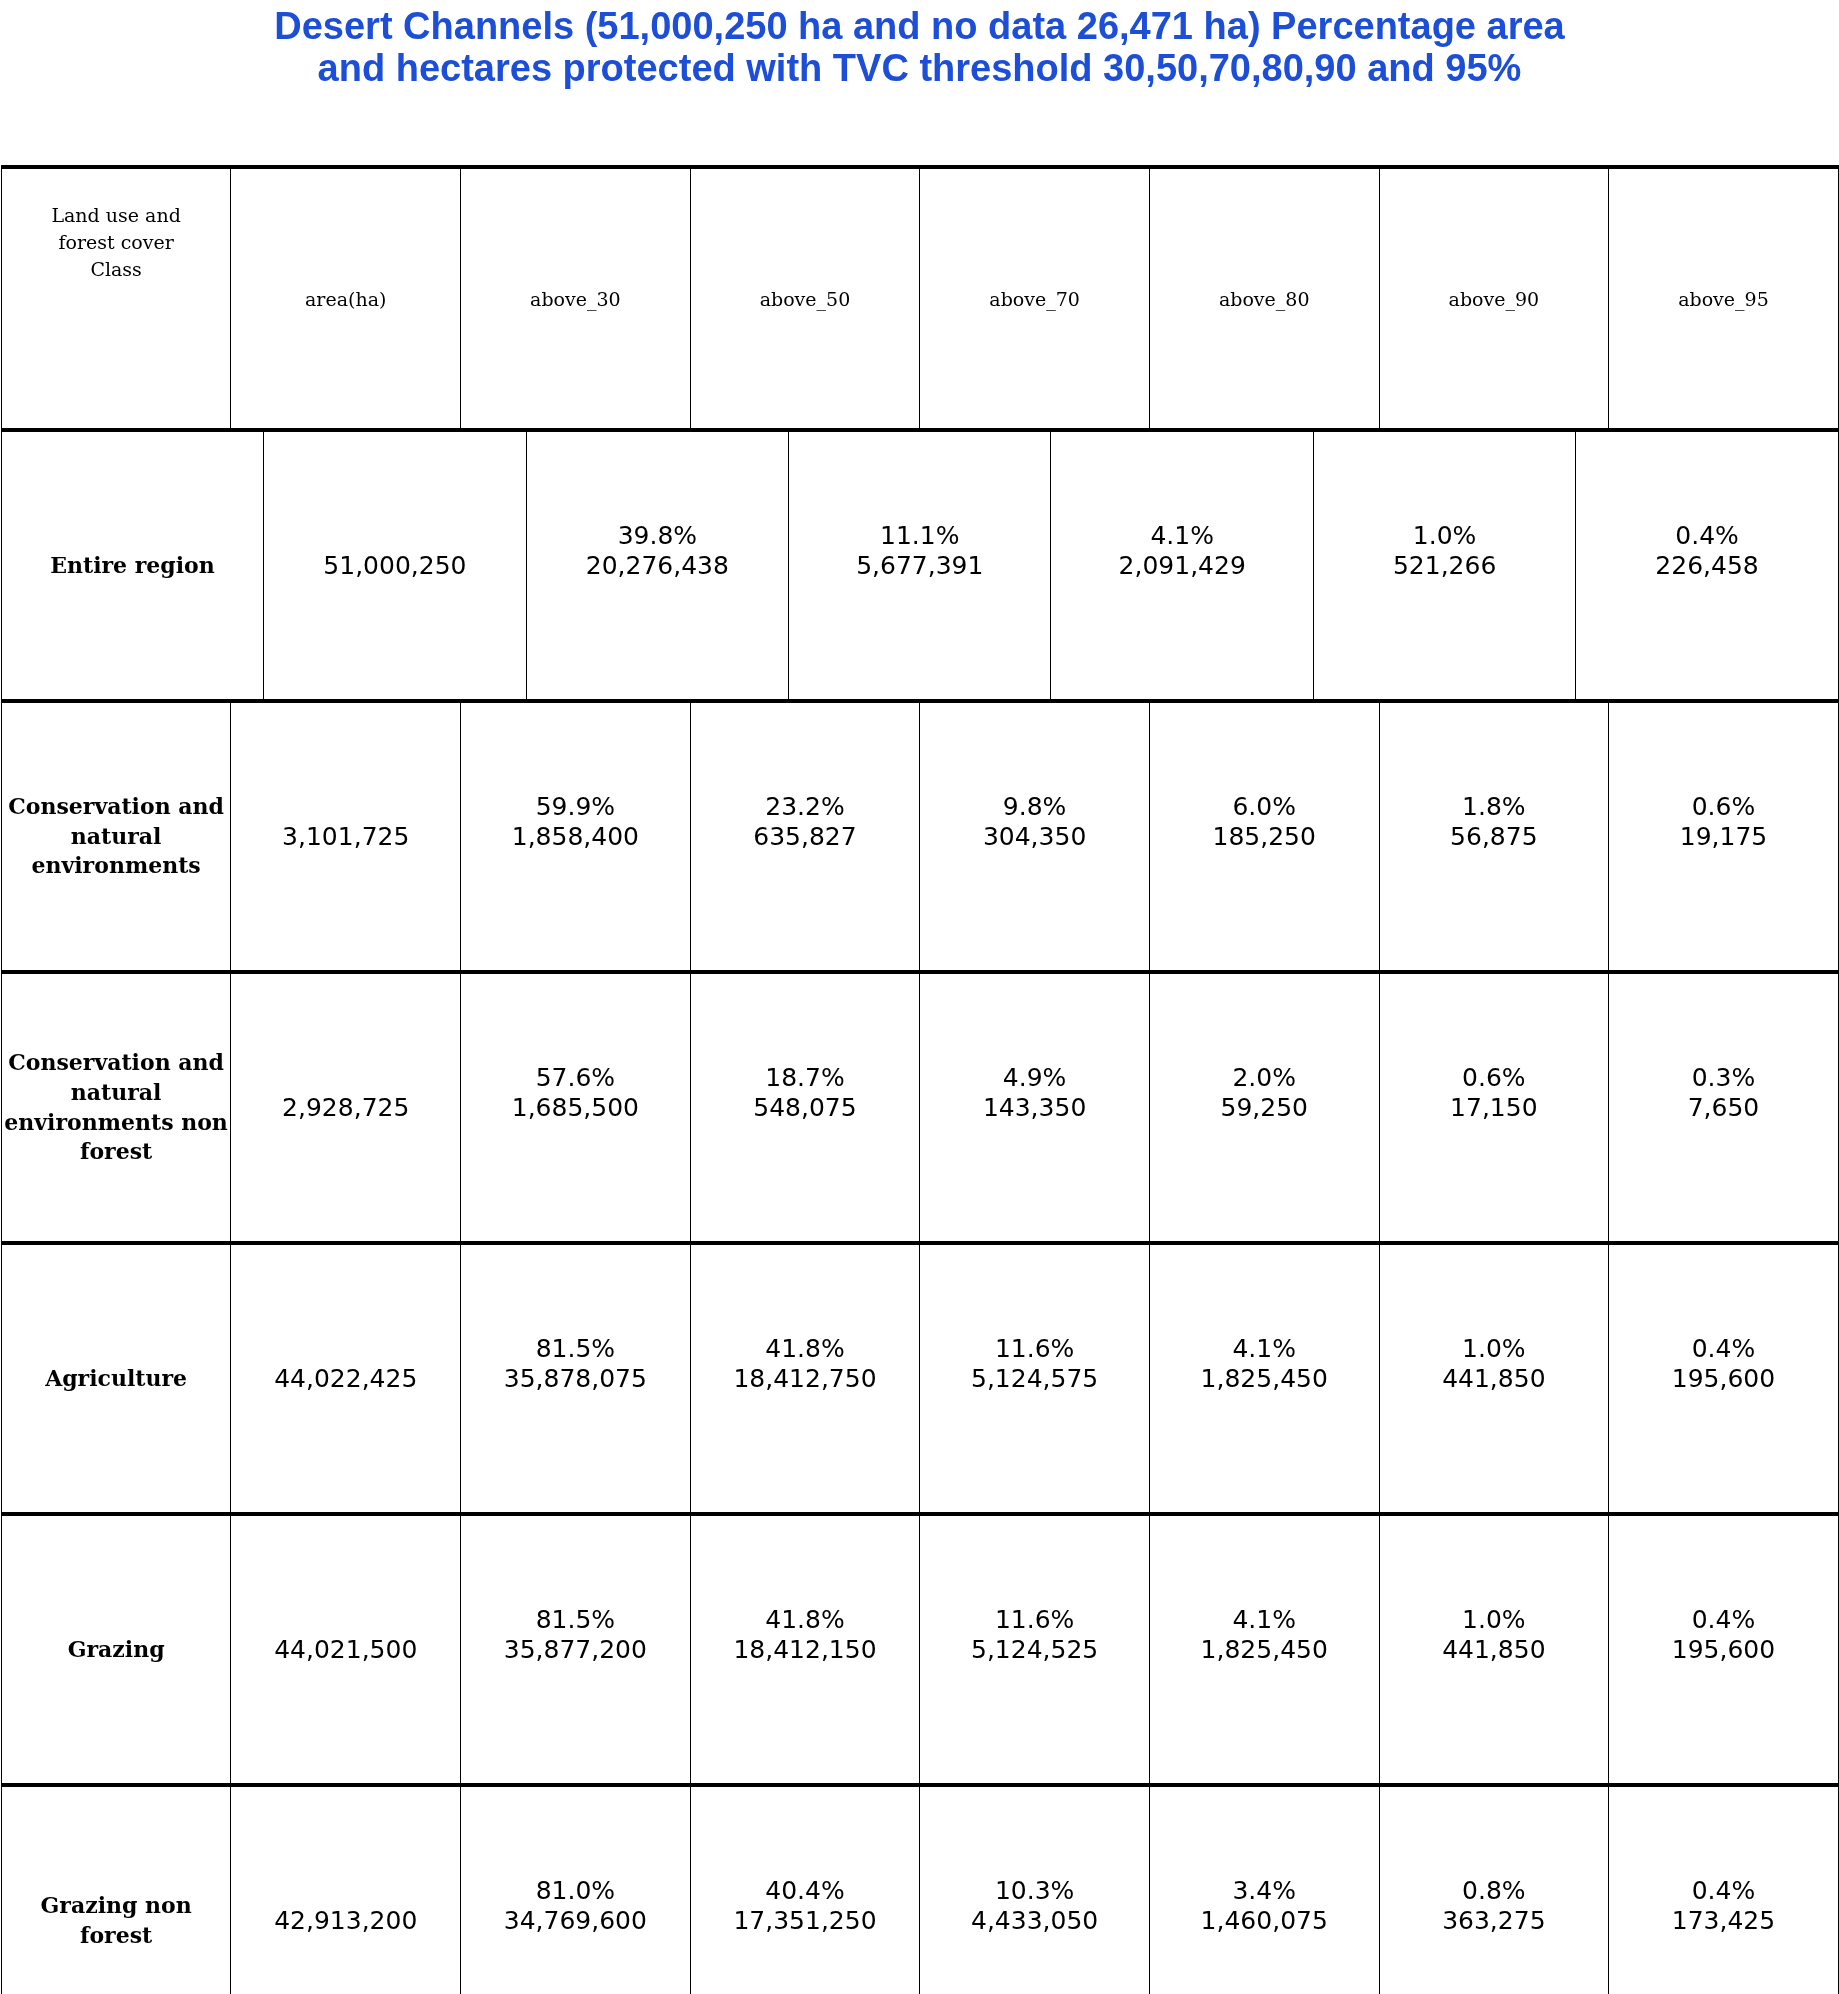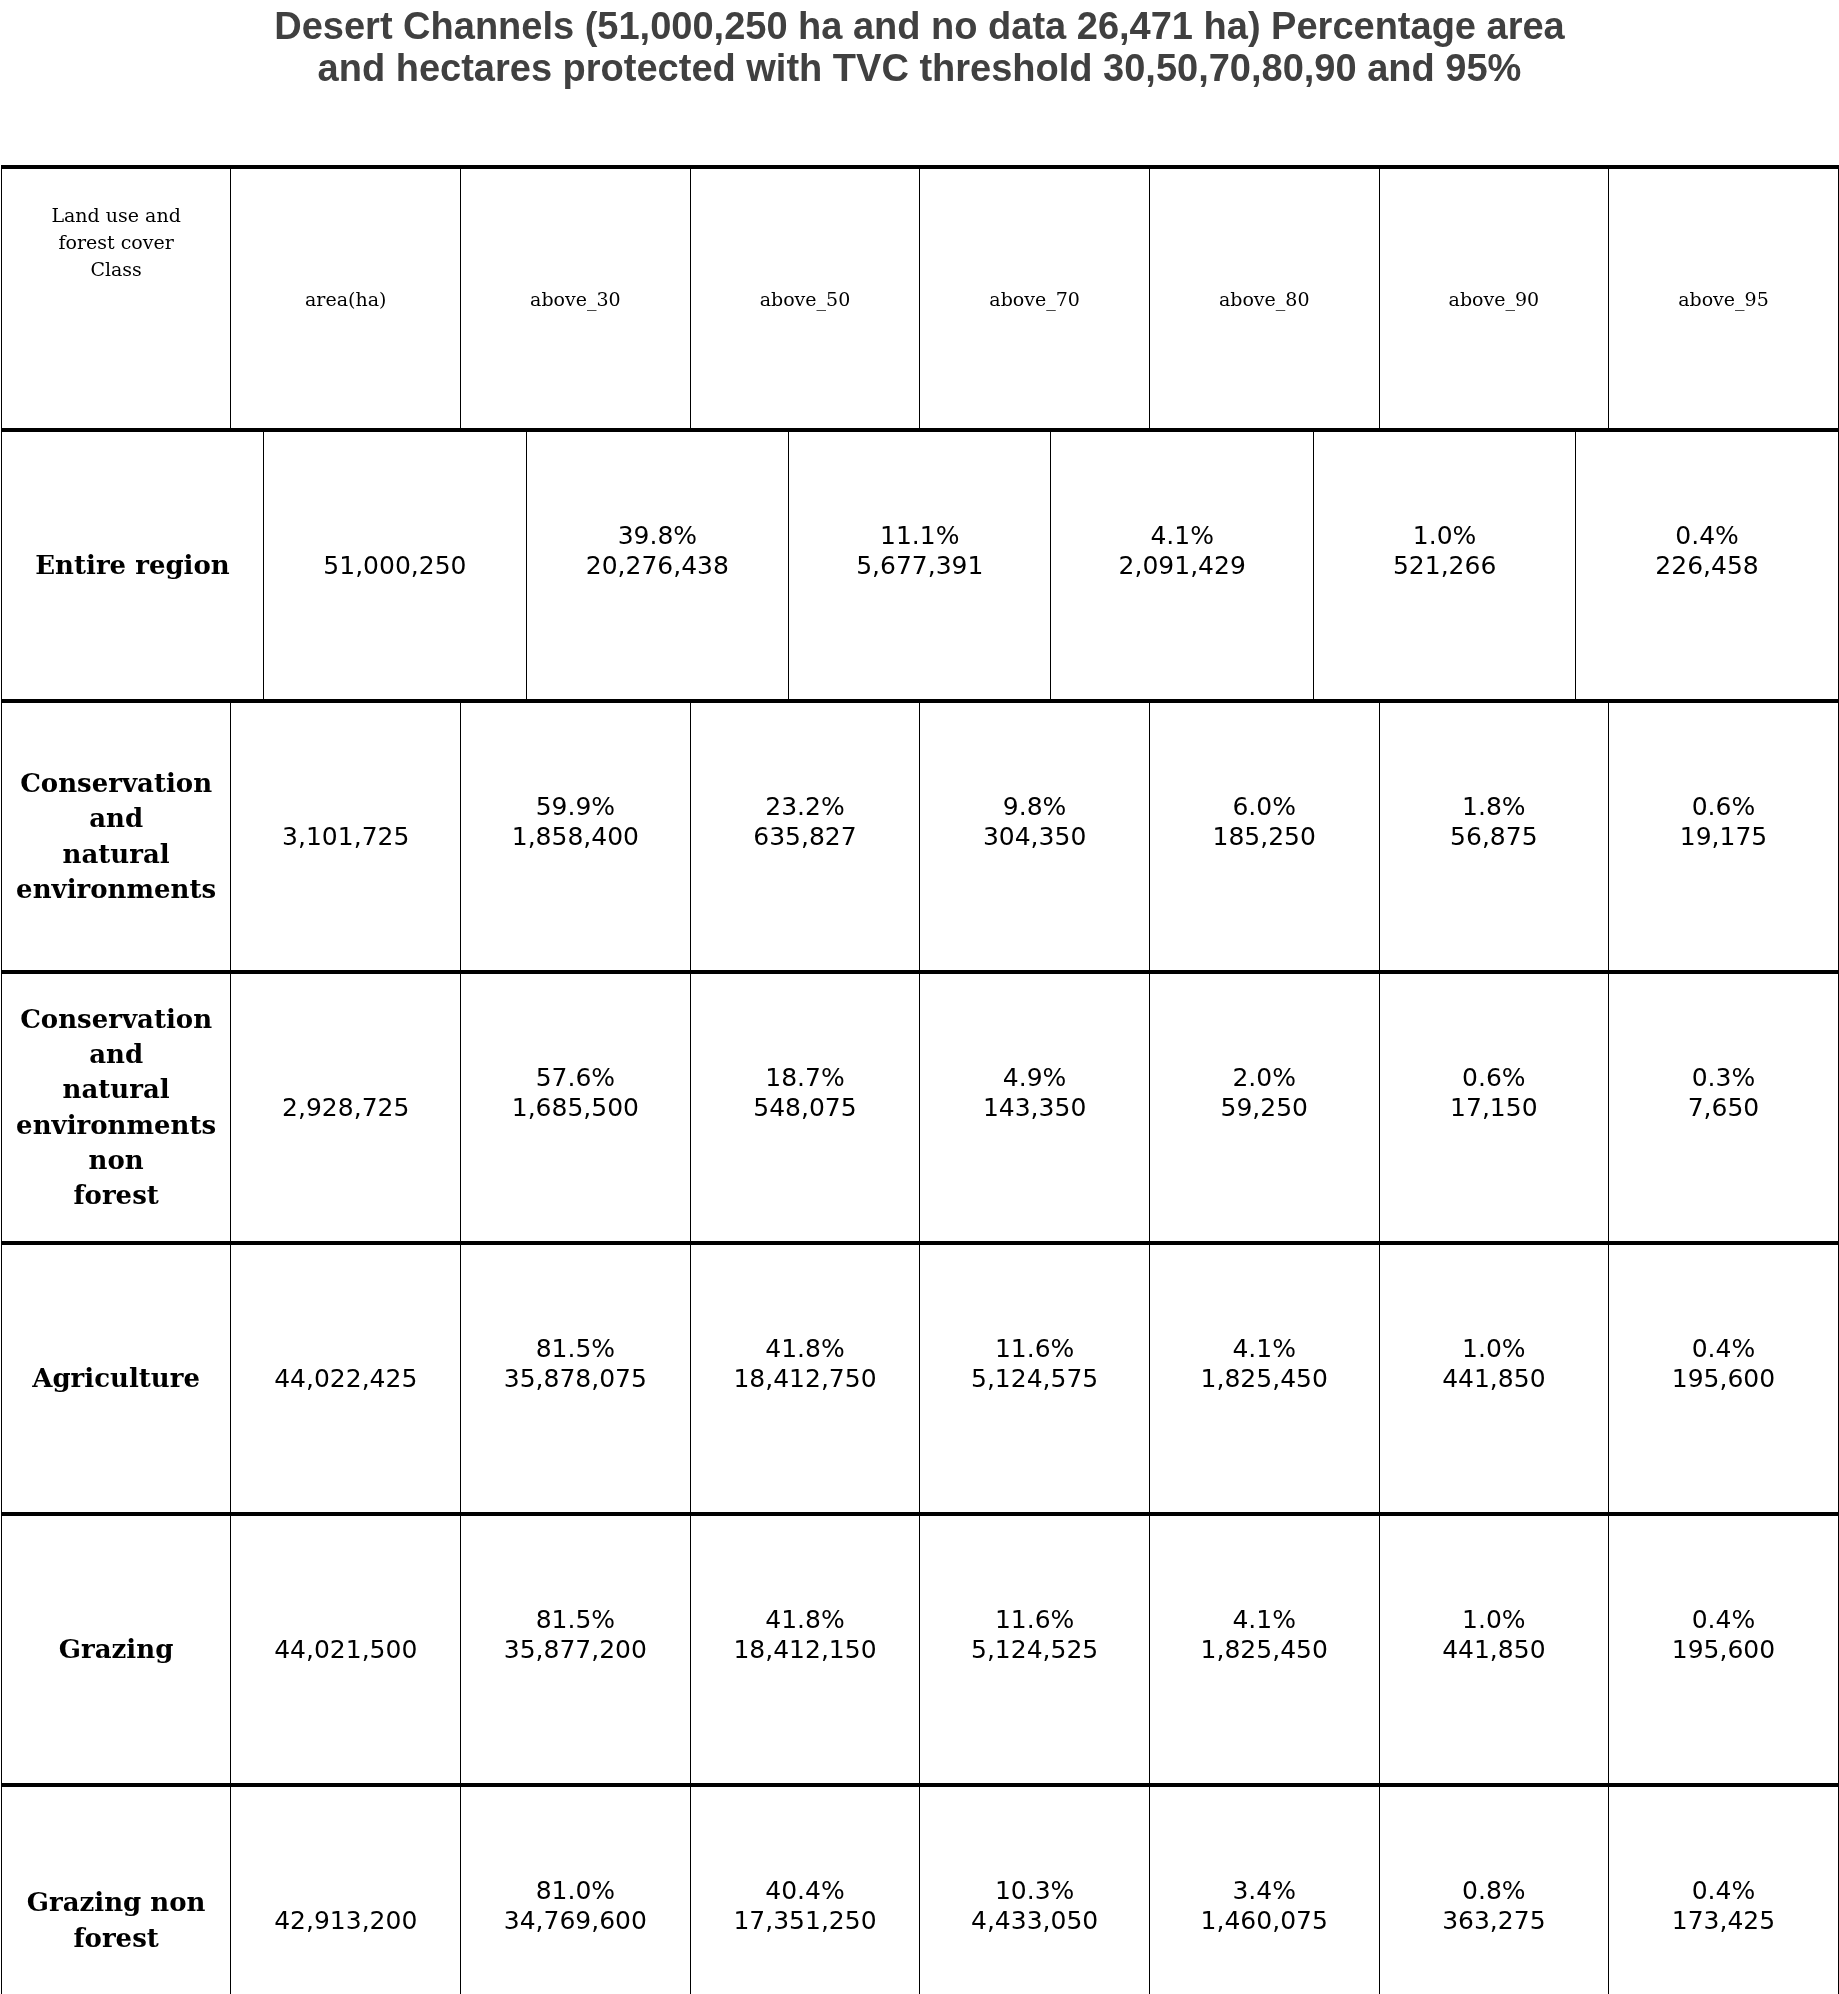--- a/index.html
+++ b/index.html
@@ -3,34 +3,34 @@
 <meta charset="utf-8">
 <style>
   * { box-sizing: border-box; margin: 0; padding: 0; }
   html, body { background: #ffffff; }
   body { width: 1839px; height: 2548px; position: relative; font-family: "Liberation Sans", sans-serif; color: #000; }
 
   .page { position: absolute; inset: 0; background: #fff; }
 
   
   .title { position: absolute; top: 4.8px; left: 0; width: 100%; text-align: center;
-           font-weight: bold; font-size: 38px; line-height: 1.12; color: #404040;
+           font-weight: bold; font-size: 38px; line-height: 1.12; color: #1d4ed8;
            font-family: "Liberation Sans", sans-serif; }
 
   
   #table { position: absolute; left: 0.8px; top: 165px; width: 1838px;
            border: 4px solid #000; border-left-width: 1.2px; border-right-width: 1.2px; background: #fff; }
   .trow { display: flex; height: 271px; border-top: 4px solid #000; }
   .trow.header { height: 259px; border-top: none; }
   .cell { flex: 1 1 0; min-width: 0; display: flex; align-items: center; justify-content: center;
           border-left: 1.2px solid #000; text-align: center; overflow: hidden; }
   .cell:first-child { border-left: none; }
   .hdrcell { font-family: "DejaVu Serif", serif; font-weight: normal; font-size: 19px; }
   .hdr-class-block { transform: translateY(-56px); line-height: 1.42; }
-  .rowlabel { font-family: "DejaVu Serif", serif; font-weight: bold; font-size: 26px; line-height: 1.35; }
+  .rowlabel { font-family: "DejaVu Serif", serif; font-weight: bold; font-size: 22px; line-height: 1.35; }
   .area { font-family: "DejaVu Sans", sans-serif; font-size: 25px; }
   .nums { font-family: "DejaVu Sans", sans-serif; font-size: 25px; line-height: 1.18; transform: translateY(-14.8px); }
 </style>
 </head>
 <body>
 
 <div class="page">
 
   <div class="title">
     <div>Desert Channels (51,000,250 ha and no data 26,471 ha) Percentage area</div>

